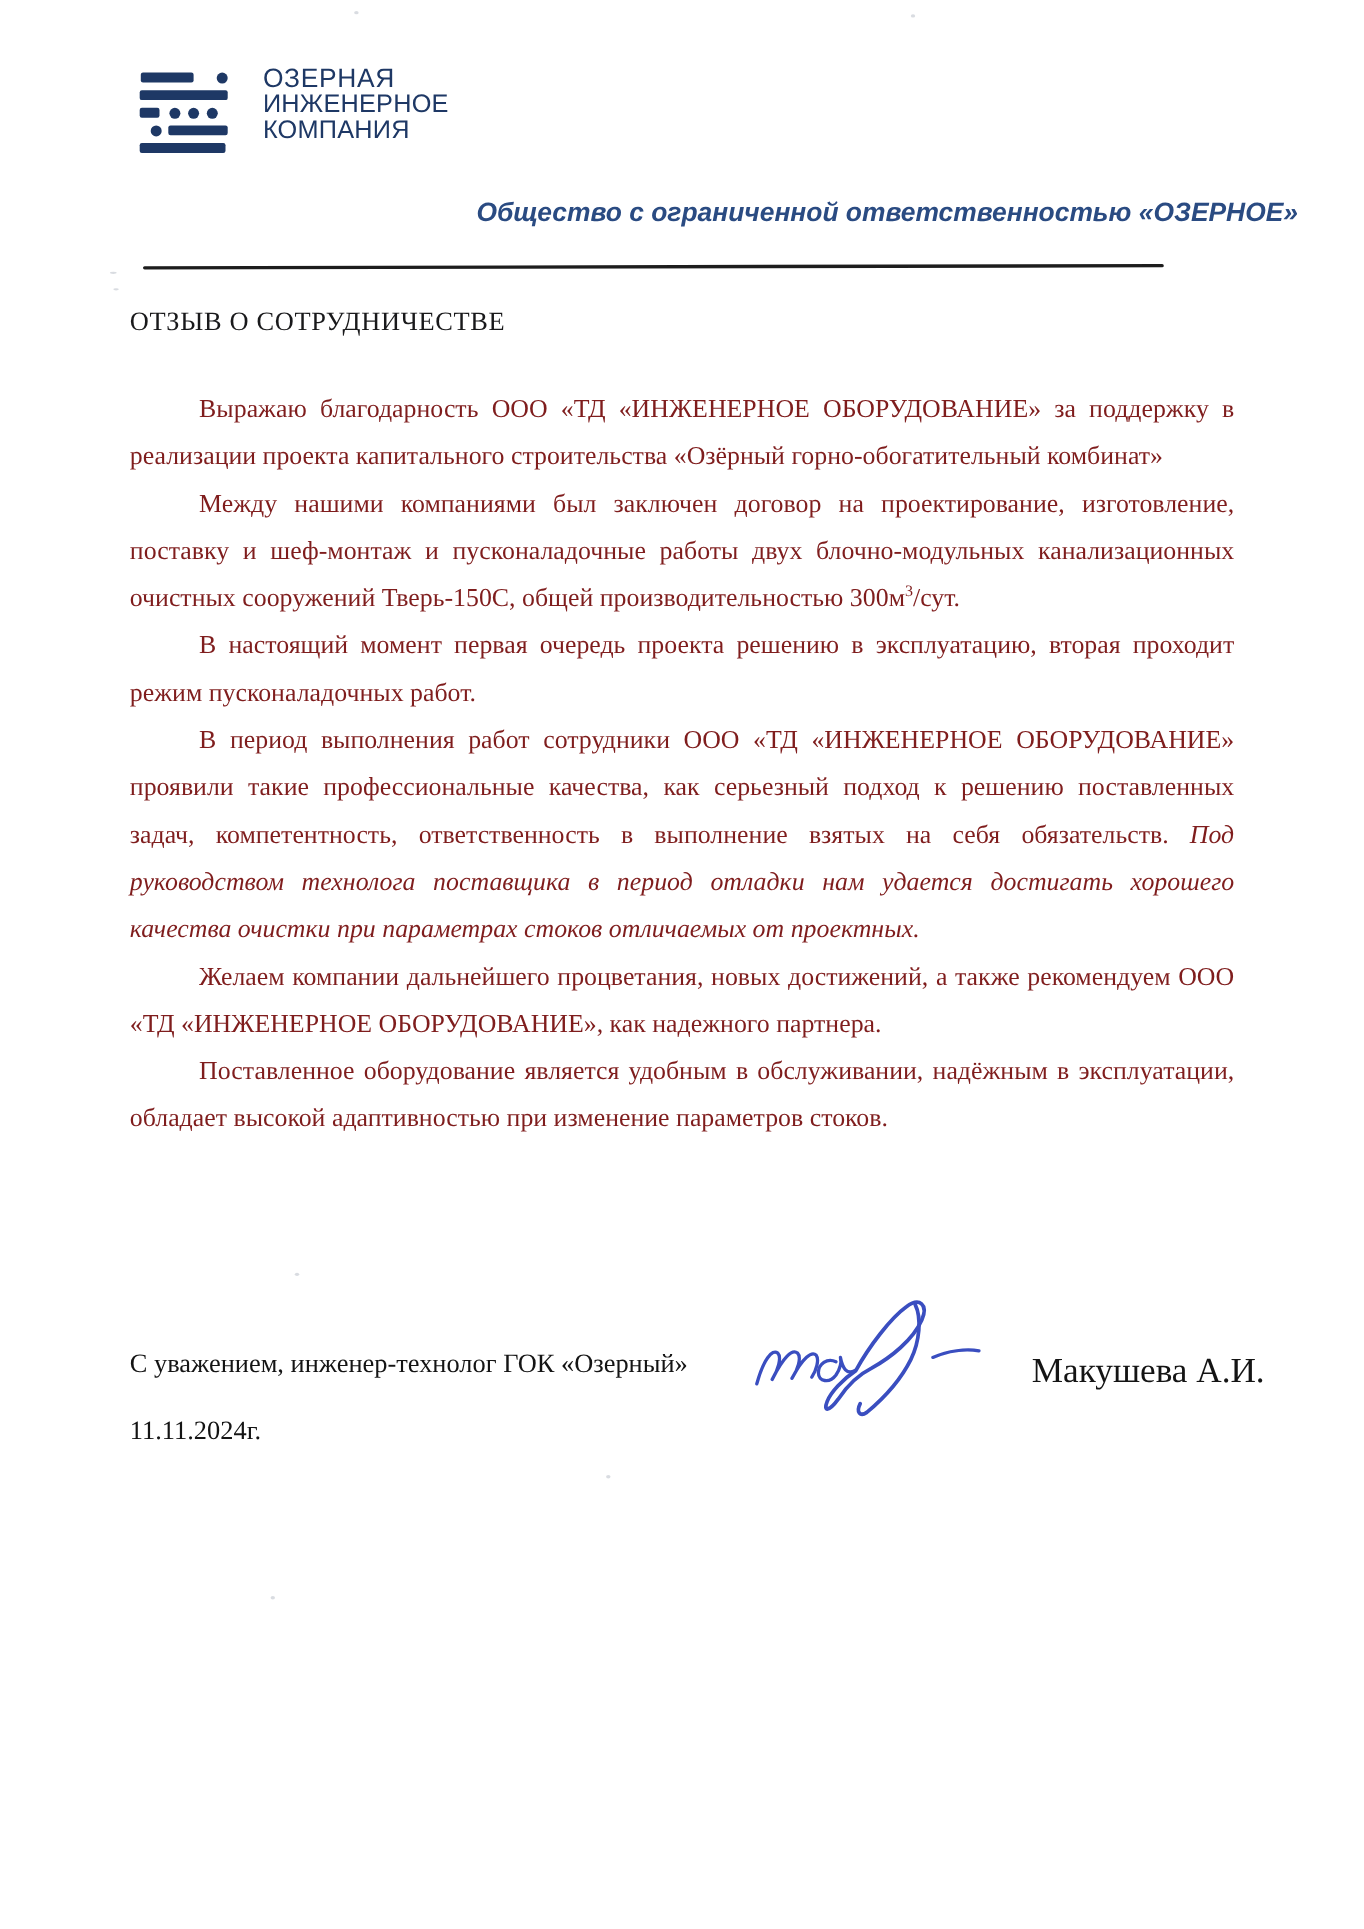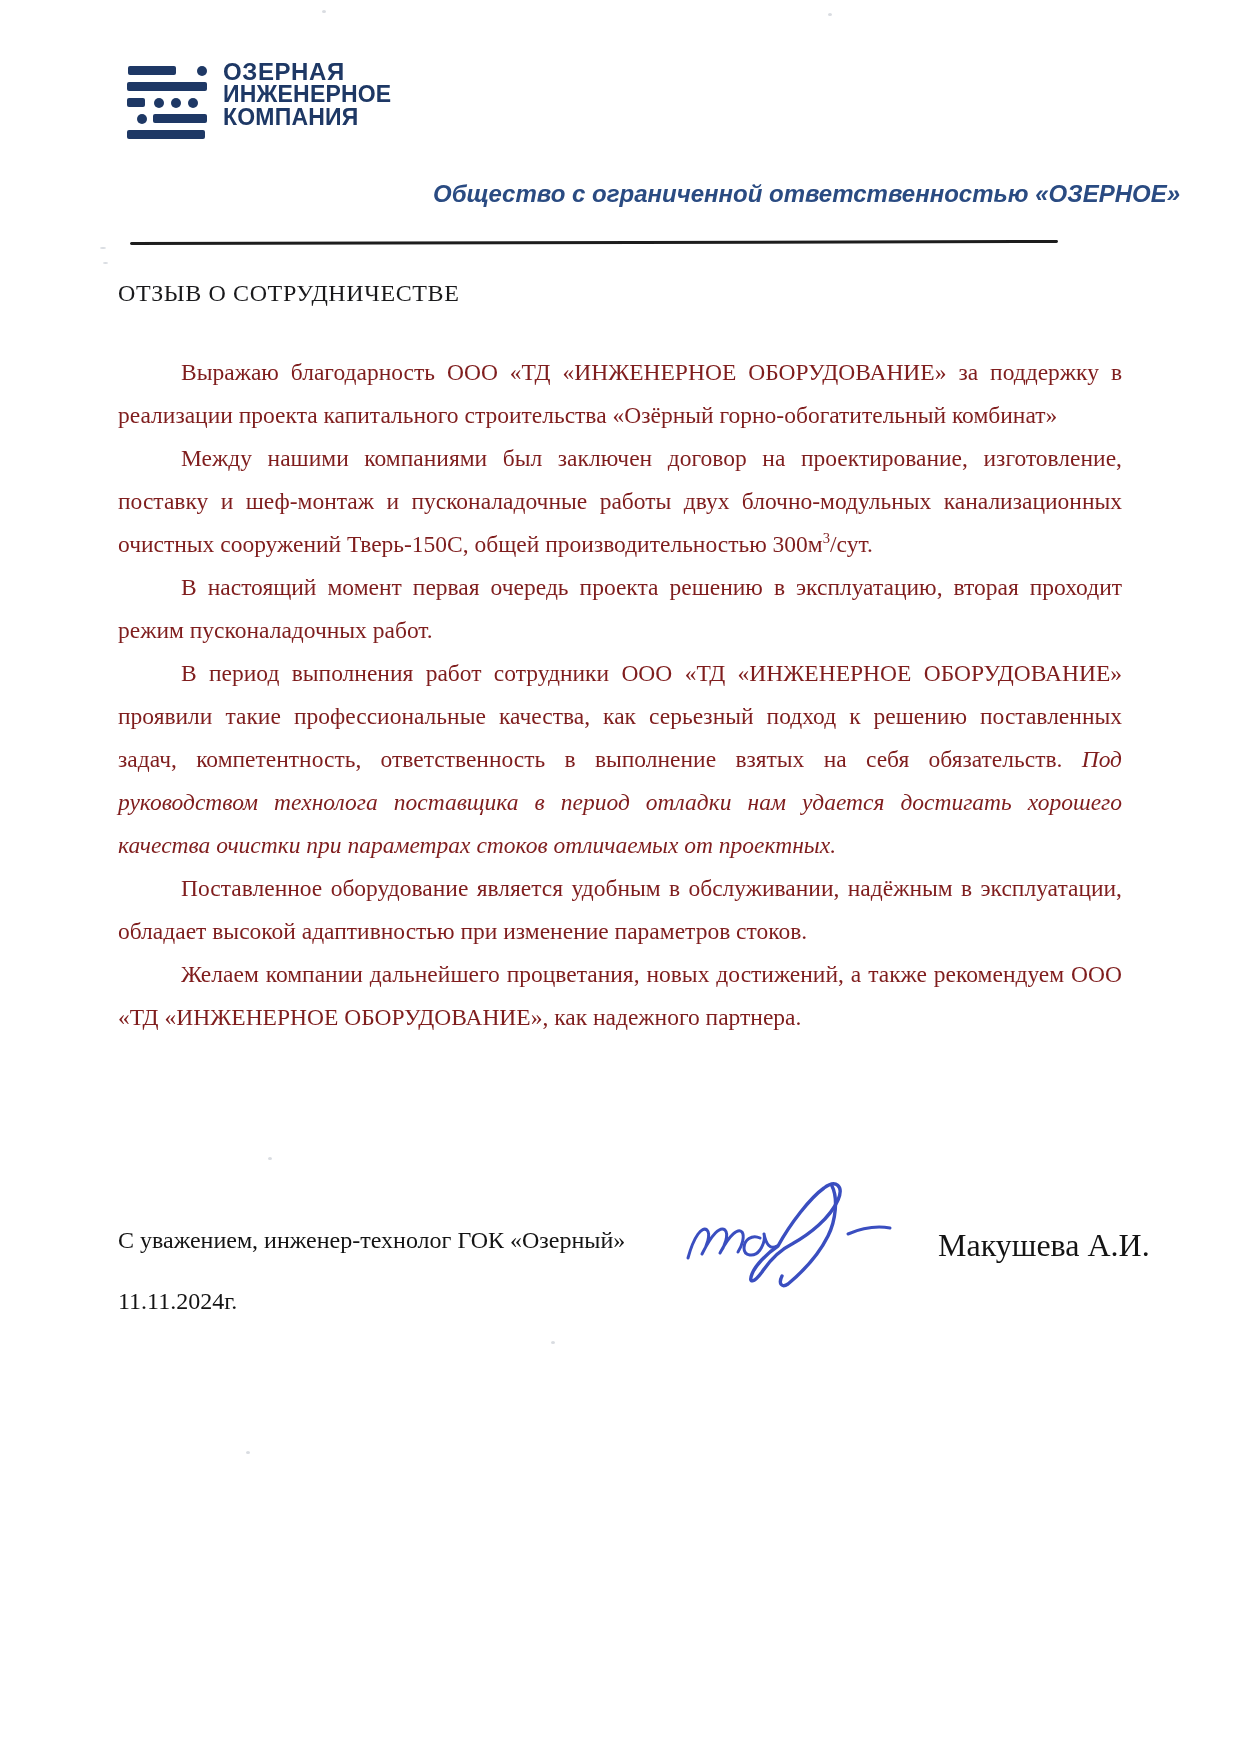--- a/index.html
+++ b/index.html
@@ -11,21 +11,21 @@
     font-family:"Liberation Serif", serif;
     color:#141414;
   }
 
   
   .logo { position:absolute; left:127px; top:60px; display:flex; align-items:flex-start; }
   .logo-mark { width:80px; display:flex; flex-direction:column; gap:7px; padding-top:6px; }
   .lm-row { display:flex; align-items:center; height:9px; }
   .lm-bar { height:9px; background:currentColor; border-radius:2px; }
   .lm-dot { width:10px; height:10px; background:currentColor; border-radius:50%; }
-  .logo-text { margin-left:16px; font-family:"Liberation Sans", sans-serif; font-weight:bold; line-height:23px; }
+  .logo-text { margin-left:32px; font-family:"Liberation Sans", sans-serif; font-weight:normal; line-height:23px; }
   .logo-name { font-size:24px; letter-spacing:0.6px; }
   .logo-sub  { font-size:23px; letter-spacing:0.2px; }
 
   
   .doc-title {
     position:absolute; top:180px; left:0; width:100%; box-sizing:border-box; padding-right:60px;
     text-align:center;
     font-family:"Liberation Sans", sans-serif;
     font-weight:bold; font-style:italic;
     font-size:24px;
@@ -96,22 +96,22 @@
   <div class="doc-title" style="color: rgb(42, 75, 130); text-align: right;">Общество с ограниченной ответственностью «ОЗЕРНОЕ»</div>
   <div class="rule"></div>
 
   <div class="heading">ОТЗЫВ О СОТРУДНИЧЕСТВЕ</div>
 
   <div class="body-text" id="letter-body">
       <p><span>Выражаю благодарность ООО «ТД «ИНЖЕНЕРНОЕ ОБОРУДОВАНИЕ» за поддержку в реализации проекта капитального строительства «Озёрный горно-обогатительный комбинат»</span></p>
       <p><span>Между нашими компаниями был заключен договор на проектирование, изготовление, поставку и шеф-монтаж и пусконаладочные работы двух блочно-модульных канализационных очистных сооружений Тверь-150С, общей производительностью 300м</span><sup>3</sup><span>/сут.</span></p>
       <p><span>В настоящий момент первая очередь проекта решению в эксплуатацию, вторая проходит режим пусконаладочных работ.</span></p>
       <p><span>В период выполнения работ сотрудники ООО «ТД «ИНЖЕНЕРНОЕ ОБОРУДОВАНИЕ» проявили такие профессиональные качества, как серьезный подход к решению поставленных задач, компетентность, ответственность в выполнение взятых на себя обязательств. </span><span class="seg-i">Под руководством технолога поставщика в период отладки нам удается достигать хорошего качества очистки при параметрах стоков отличаемых от проектных.</span></p>
+      <p><span>Желаем компании дальнейшего процветания, новых достижений, а также рекомендуем ООО «ТД «ИНЖЕНЕРНОЕ ОБОРУДОВАНИЕ», как надежного партнера.</span></p>
       <p><span>Поставленное оборудование является удобным в обслуживании, надёжным в эксплуатации, обладает высокой адаптивностью при изменение параметров стоков.</span></p>
-      <p><span>Желаем компании дальнейшего процветания, новых достижений, а также рекомендуем ООО «ТД «ИНЖЕНЕРНОЕ ОБОРУДОВАНИЕ», как надежного партнера.</span></p>
     </div>
 
   <div class="closing">С уважением, инженер-технолог ГОК «Озерный»</div>
 
   <svg class="signature-svg" viewBox="0 0 215 118" fill="none" stroke="currentColor" stroke-linecap="round" stroke-linejoin="round" style="color: rgb(58, 78, 192);">
     <path stroke-width="3" d="M8,82 C14,60 22,50 27,54 C31,58 27,70 22,78 M22,78 C32,58 40,50 45,54 C49,58 45,70 40,77 M40,77 C50,58 58,52 62,56 C65,60 62,70 58,76"></path>
     <path stroke-width="3" d="M80,62 C72,58 64,64 64,72 C64,80 74,82 80,74 C84,68 85,62 84,58 C86,68 90,74 97,70"></path>
     <path stroke-width="3.4" d="M98,70 C110,48 130,22 144,12 C156,3 164,10 158,24 C150,42 130,58 112,68 C100,74 90,84 82,96 C74,107 68,108 72,98 C75,90 86,78 98,70"></path>
     <path stroke-width="3.4" d="M152,10 C158,22 156,44 148,60 C138,80 120,98 108,108 C102,112 98,108 102,100"></path>
     <path stroke-width="3" d="M168,58 C182,52 198,50 210,52"></path>

